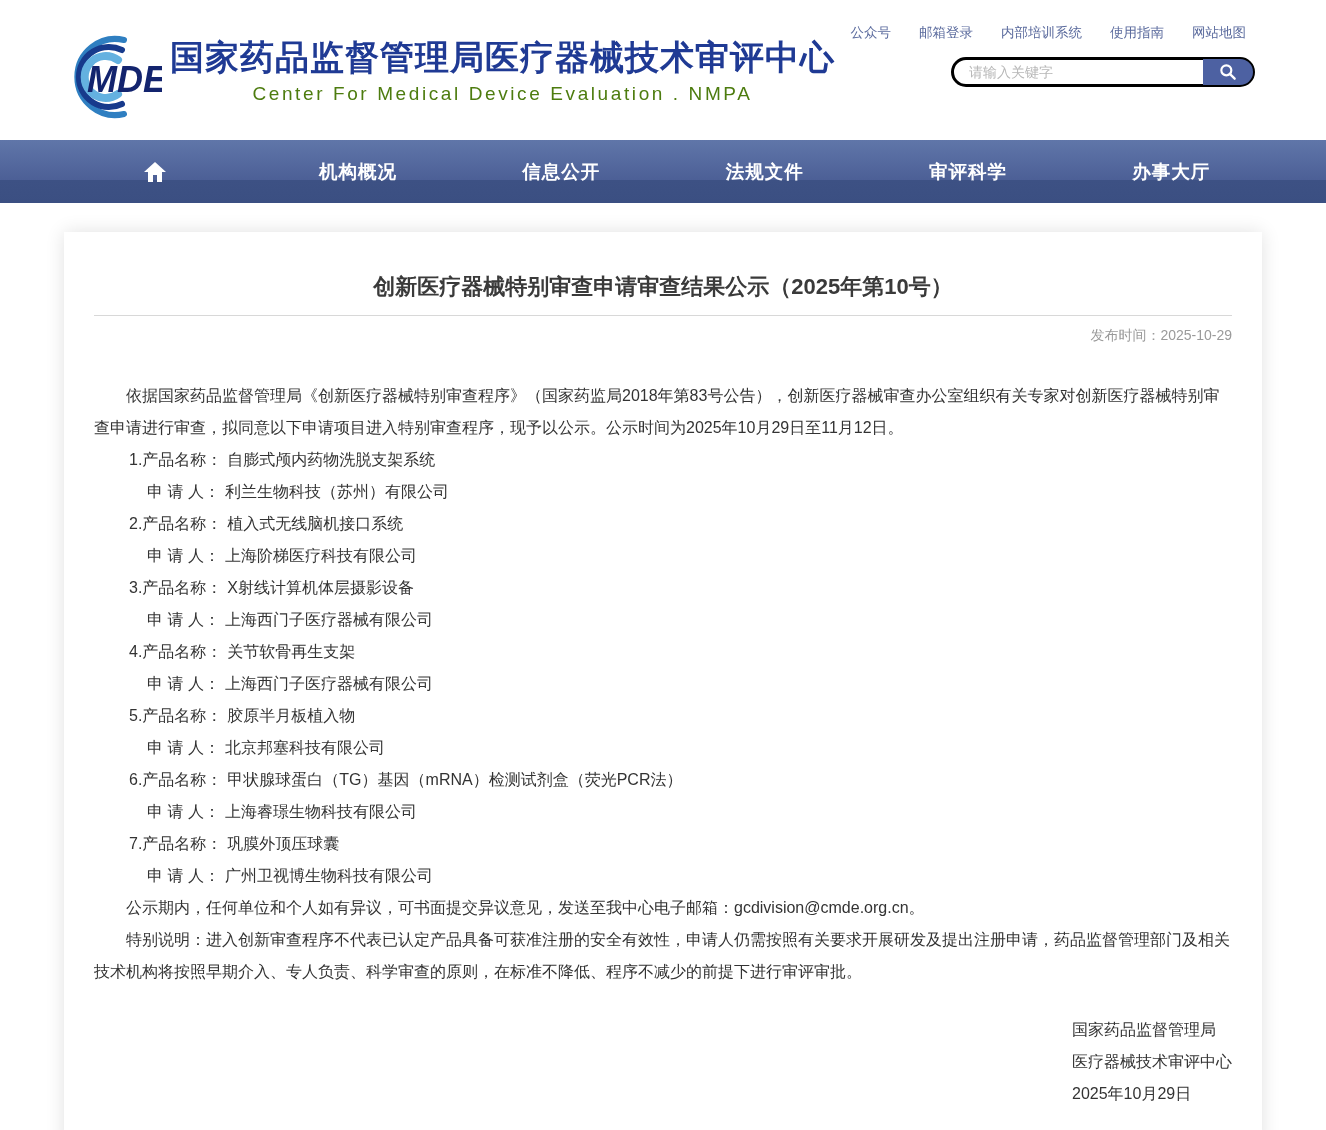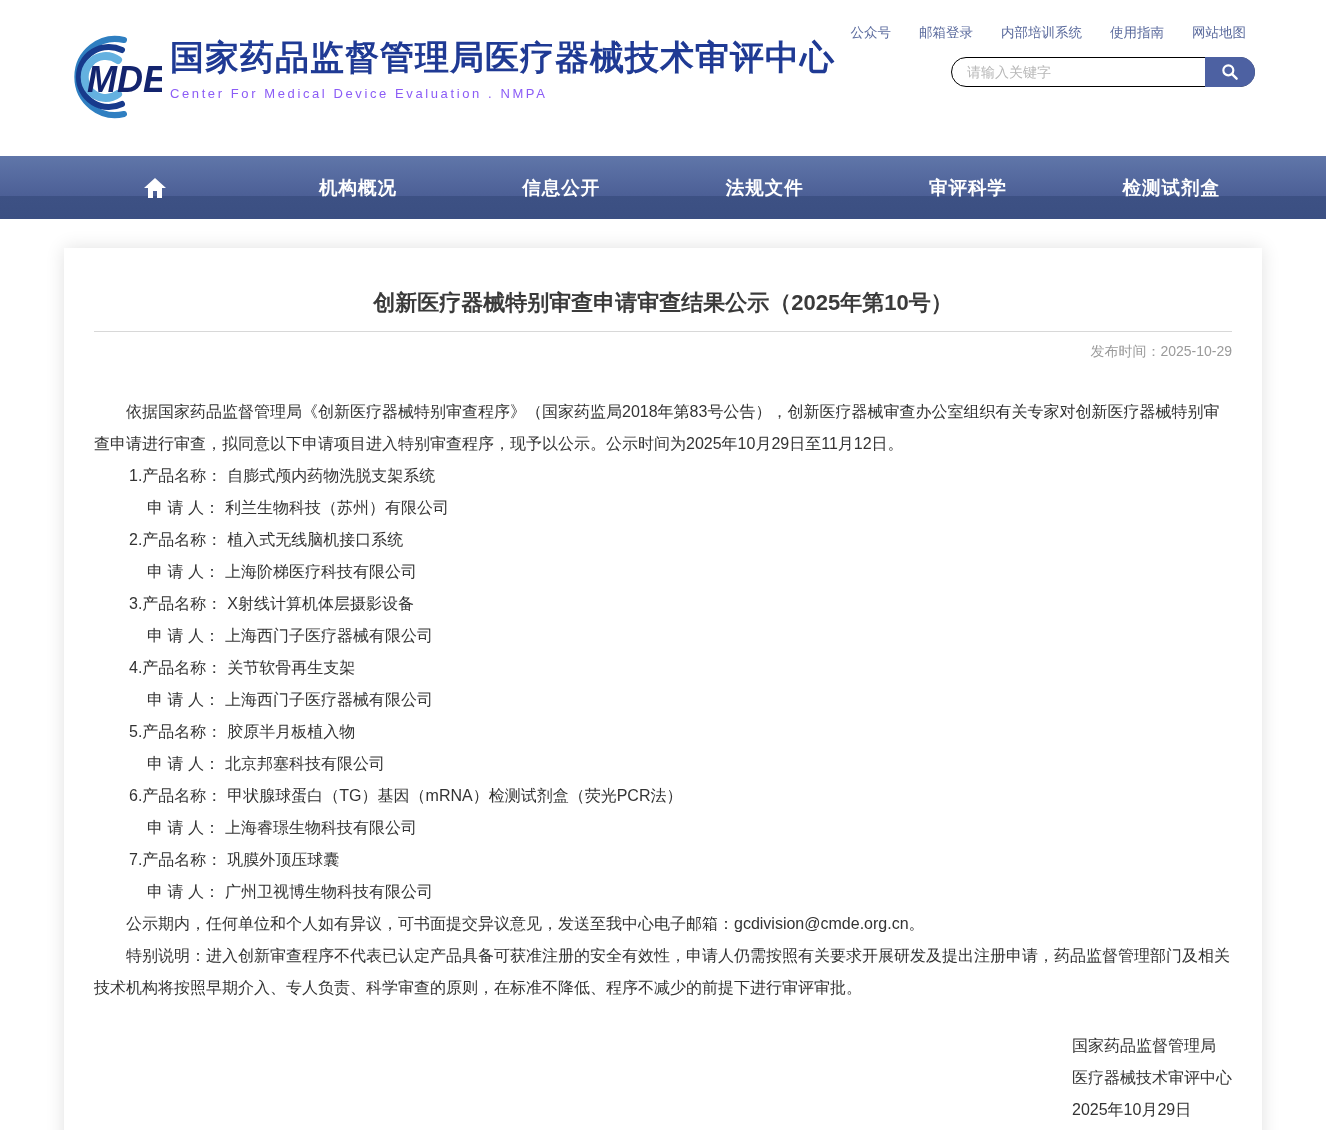--- a/index.html
+++ b/index.html
@@ -22,49 +22,49 @@
   .logo-row { position: absolute; left: 60px; top: 32px; display: flex; align-items: flex-start; }
   .logo-mark { width: 102px; height: 90px; flex: 0 0 auto; }
   .logo-titles { margin-left: 8px; padding-top: 6px; }
   .logo-cn {
     font-family: "DejaVu Serif", "Liberation Serif", serif;
     font-size: 34px; font-weight: 700; color: #1f3a94;
     letter-spacing: 1px; line-height: 38px; white-space: nowrap;
   }
   .logo-en {
     margin-top: 7px;
-    font-size: 13px; color: #8b5cf6; letter-spacing: 2.6px;
-    line-height: 22px; white-space: nowrap;
+    font-size: 19px; color: #4d7c0f; letter-spacing: 2.6px;
+    line-height: 22px; white-space: nowrap; text-align: center;
   }
 
   .search-box {
     position: absolute; top: 57px; right: 71px;
     width: 304px; height: 30px;
-    border: 1px solid #000000; border-radius: 15px;
+    border: 3px solid #000000; border-radius: 15px;
     display: flex; align-items: stretch; background: #fff;
   }
   .search-box input {
     flex: 1; border: none; outline: none; background: transparent;
     padding: 0 10px 0 15px; font-size: 14px; color: #555;
     font-family: "Liberation Sans", sans-serif;
   }
   .search-box input::placeholder { color: #b7b7b7; }
   .search-btn {
     width: 50px; margin: -1px -1px -1px 0;
     border: none; border-radius: 0 15px 15px 0;
     background: #4d61a2; cursor: pointer;
     display: flex; align-items: center; justify-content: center;
   }
 
   
   .nav {
     height: 63px; width: 100%;
     background: linear-gradient(180deg, #6076a9 0%, #4c5f96 64%, #3d5184 64%, #3b4f82 100%);
   }
-  .nav-inner { width: 1220px; height: 100%; margin: 16px auto; display: flex; }
+  .nav-inner { width: 1220px; height: 100%; margin: 0 auto; display: flex; }
   .nav-item {
     flex: 1; display: flex; align-items: center; justify-content: center;
     color: #fff; font-size: 18.5px; font-weight: 700; cursor: pointer;
     letter-spacing: 1px;
   }
 
   
   .card {
     width: 1198px; margin: 29px auto 0;
     min-height: 898px; background: #fff;
@@ -133,21 +133,21 @@
   <div class="nav-inner">
     <div class="nav-item">
       <svg width="24" height="22" viewBox="0 0 24 22">
         <path d="M12 1 L23 11 H19 V21 H14 V14 H10 V21 H5 V11 H1 Z" fill="#ffffff"></path>
       </svg>
     </div>
     <div class="nav-item">机构概况</div>
     <div class="nav-item">信息公开</div>
     <div class="nav-item">法规文件</div>
     <div class="nav-item">审评科学</div>
-    <div class="nav-item">检测试剂盒</div>
+    <div class="nav-item">办事大厅</div>
   </div>
 </div>
 
 <div class="card">
 
   <h1 class="article-title">创新医疗器械特别审查申请审查结果公示（2025年第10号）</h1>
   <hr class="divider">
 
   <div class="pub-row">
     <span>发布时间：</span><span>2025-10-29</span>

